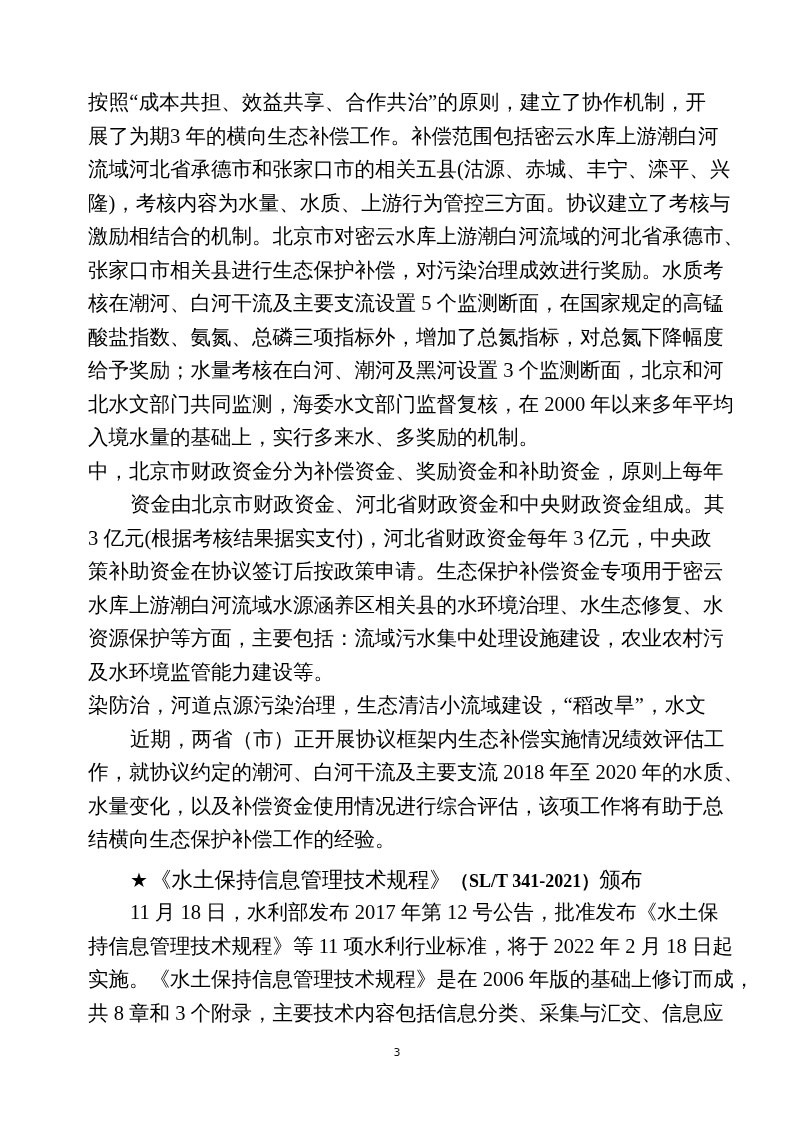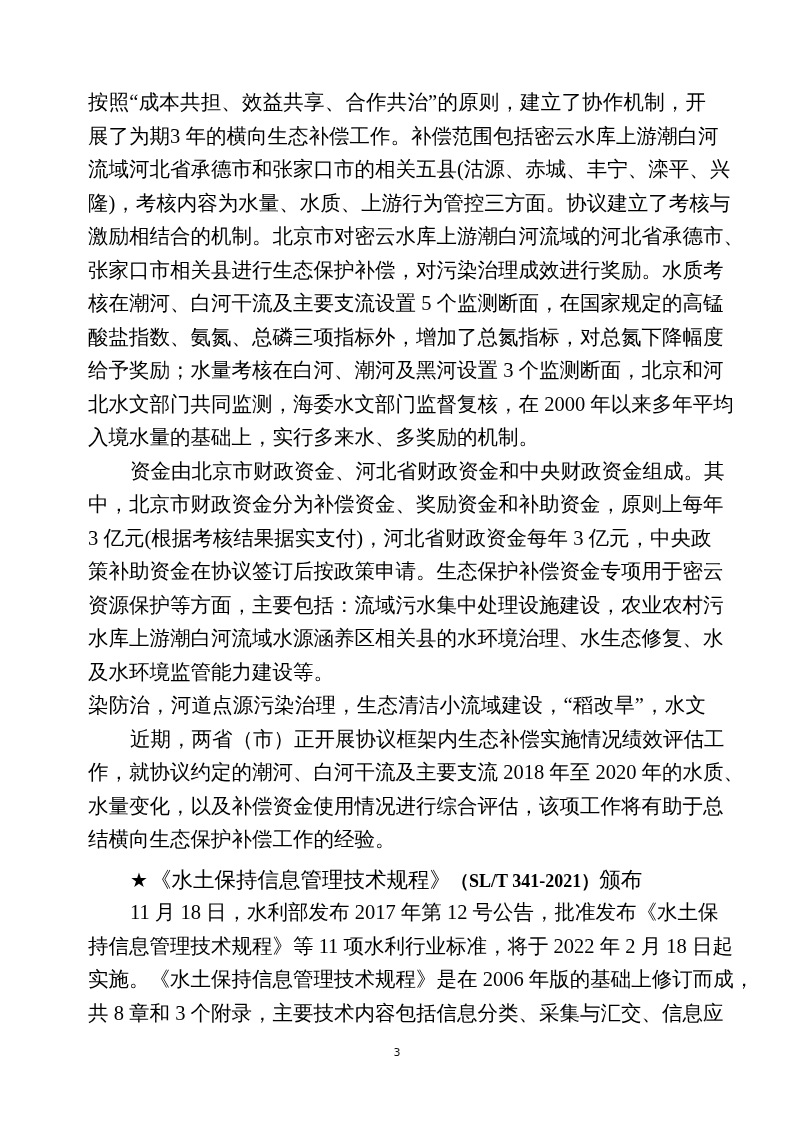--- a/index.html
+++ b/index.html
@@ -93,26 +93,26 @@
       <span class="line">激励相结合的机制。北京市对密云水库上游潮白河流域的河北省承德市、</span>
       <span class="line">张家口市相关县进行生态保护补偿，对污染治理成效进行奖励。水质考</span>
       <span class="line">核在潮河、白河干流及主要支流设置 5 个监测断面，在国家规定的高锰</span>
       <span class="line">酸盐指数、氨氮、总磷三项指标外，增加了总氮指标，对总氮下降幅度</span>
       <span class="line">给予奖励；水量考核在白河、潮河及黑河设置 3 个监测断面，北京和河</span>
       <span class="line">北水文部门共同监测，海委水文部门监督复核，在 2000 年以来多年平均</span>
       <span class="line last">入境水量的基础上，实行多来水、多奖励的机制。</span>
     </div>
 
     <div>
+      <span class="line">中，北京市财政资金分为补偿资金、奖励资金和补助资金，原则上每年</span>
       <span class="line indent">资金由北京市财政资金、河北省财政资金和中央财政资金组成。其</span>
-      <span class="line">中，北京市财政资金分为补偿资金、奖励资金和补助资金，原则上每年</span>
       <span class="line">3 亿元(根据考核结果据实支付)，河北省财政资金每年 3 亿元，中央政</span>
       <span class="line">策补助资金在协议签订后按政策申请。生态保护补偿资金专项用于密云</span>
+      <span class="line">水库上游潮白河流域水源涵养区相关县的水环境治理、水生态修复、水</span>
       <span class="line">资源保护等方面，主要包括：流域污水集中处理设施建设，农业农村污</span>
-      <span class="line">水库上游潮白河流域水源涵养区相关县的水环境治理、水生态修复、水</span>
       <span class="line last">及水环境监管能力建设等。</span>
       <span class="line">染防治，河道点源污染治理，生态清洁小流域建设，“稻改旱”，水文</span>
     </div>
 
     <div>
       <span class="line indent">近期，两省（市）正开展协议框架内生态补偿实施情况绩效评估工</span>
       <span class="line">作，就协议约定的潮河、白河干流及主要支流 2018 年至 2020 年的水质、</span>
       <span class="line">水量变化，以及补偿资金使用情况进行综合评估，该项工作将有助于总</span>
       <span class="line last">结横向生态保护补偿工作的经验。</span>
     </div>

